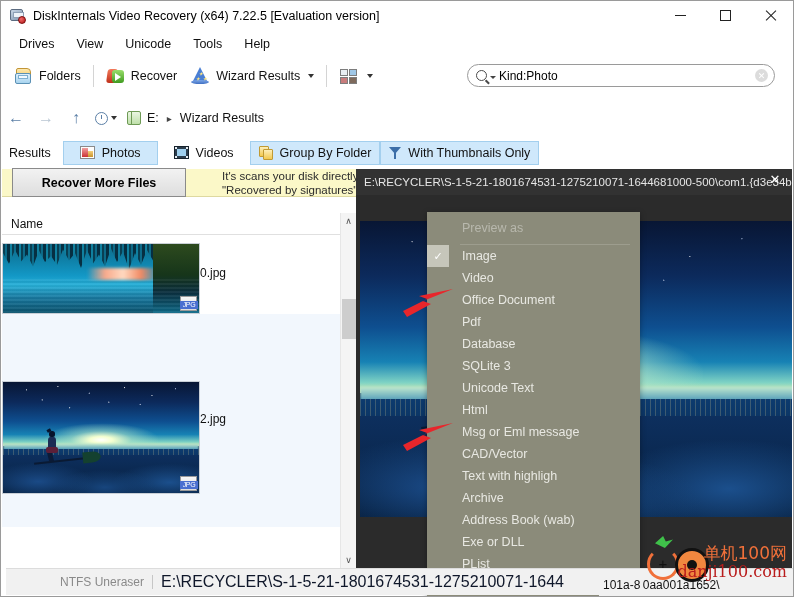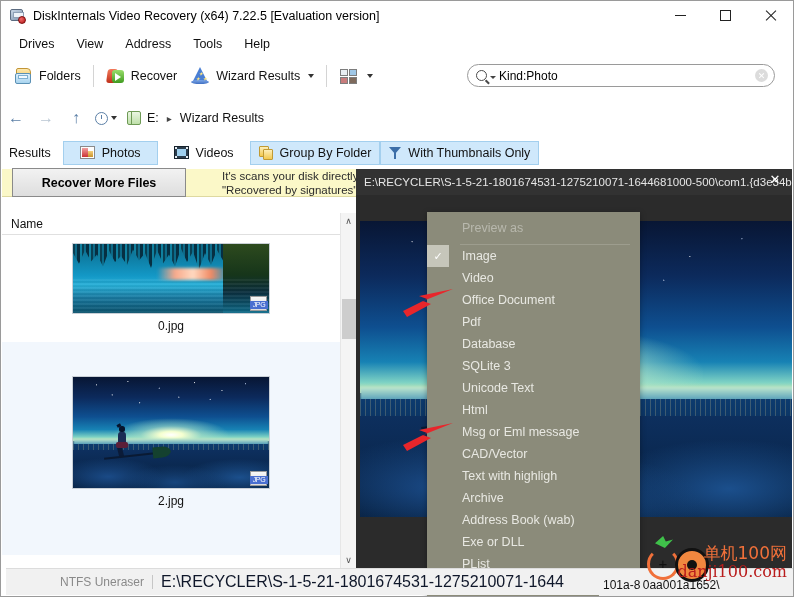--- a/index.html
+++ b/index.html
@@ -203,21 +203,21 @@
     background: #ffffff; border-bottom: 1px solid #e0e0e0;
     display: flex; align-items: center;
   }
   .list-header .col { font-size: 12px; color: #111; margin-left: 9px; }
 
   
   .filelist {
     position: absolute; left: 1px; top: 234px; width: 338px; bottom: 28px;
     background: #ffffff; overflow: hidden;
   }
-  .fileitem { width: 100%; display: flex; flex-direction: column; align-items: center; }
+  .fileitem { width: 100%; display: flex; flex-direction: row; align-items: center; }
   .fileitem.sel { background: #f2f7fd; }
   .thumb-wrap { margin-top: 8px; position: relative; border: 1px solid #c9cfd6; background:#fff; }
   .thumb { display: block; position: relative; overflow: hidden; }
   .jpgbadge {
     position: absolute; right: 2px; bottom: 2px; width: 17px; height: 15px;
     background: linear-gradient(#f7f7f7,#dcdcdc); border: 1px solid #9a9a9a;
   }
   .jpgbadge span {
     position: absolute; left: -1px; bottom: 1px; width: 18px; height: 8px;
     background: #4a6fd0; color: #fff; font-size: 7px; line-height: 8px;
@@ -429,21 +429,21 @@
         </div>
       <div class="win-btn">
           <span class="gl-close"></span>
         </div>
     </div>
   </div>
 
   <div class="menubar">
     <div class="menu-item">Drives</div>
     <div class="menu-item">View</div>
-    <div class="menu-item">Address</div>
+    <div class="menu-item">Unicode</div>
     <div class="menu-item">Tools</div>
     <div class="menu-item">Help</div>
   </div>
 
   <div class="toolbar">
     <div style="width:6px"></div>
     <div class="tb-btn">
       <span class="ico ic-folders">
           <i class="f1"></i>
           <i class="f2"></i>

